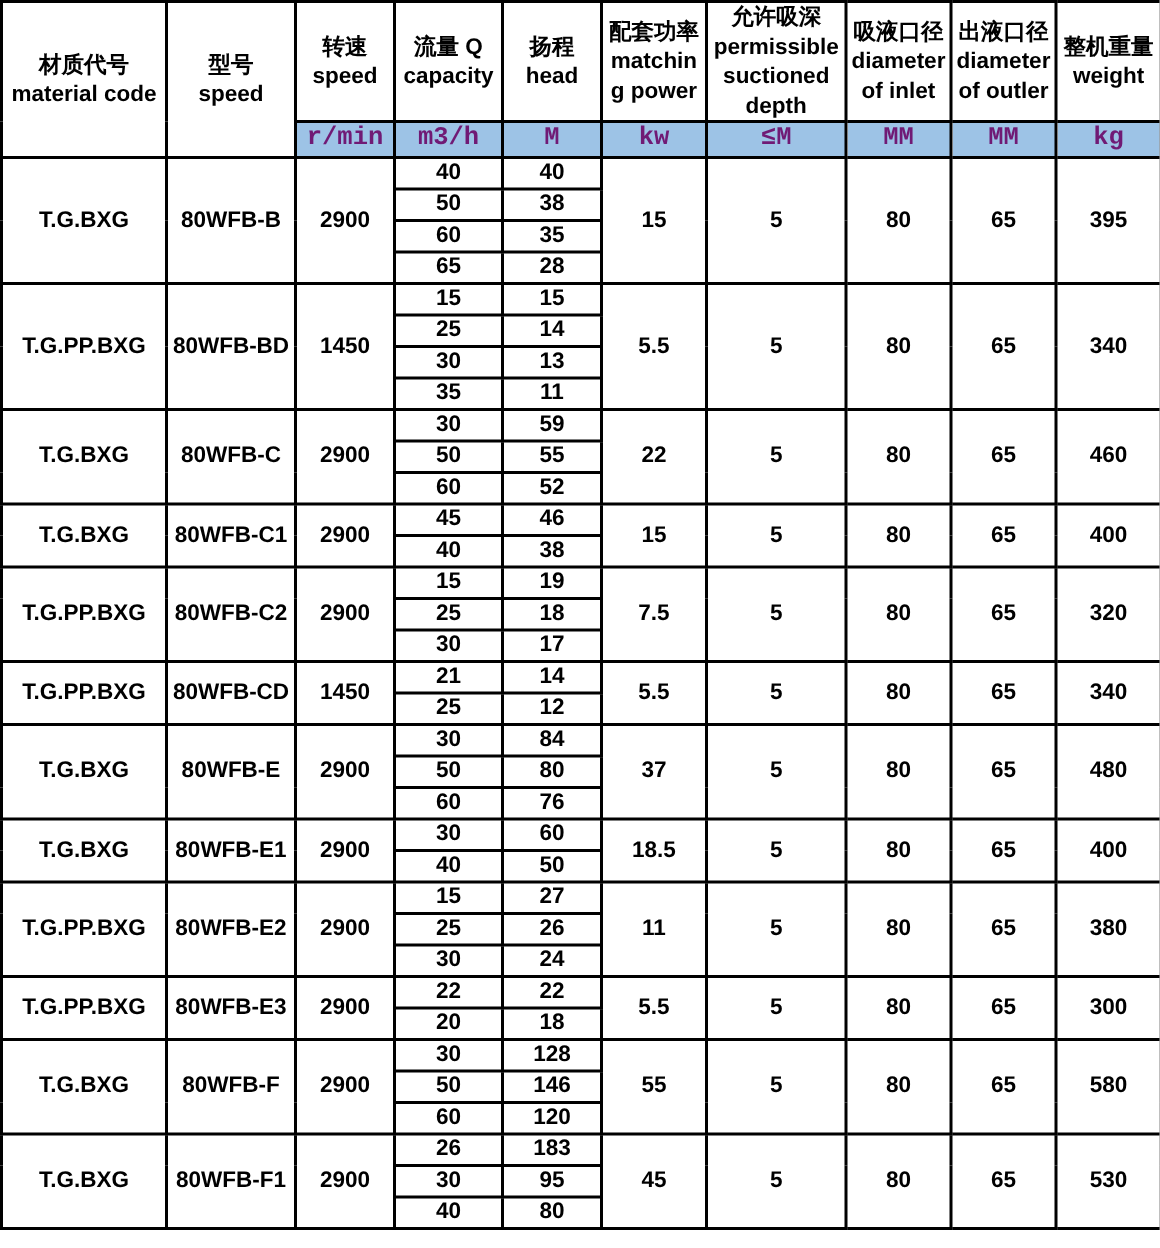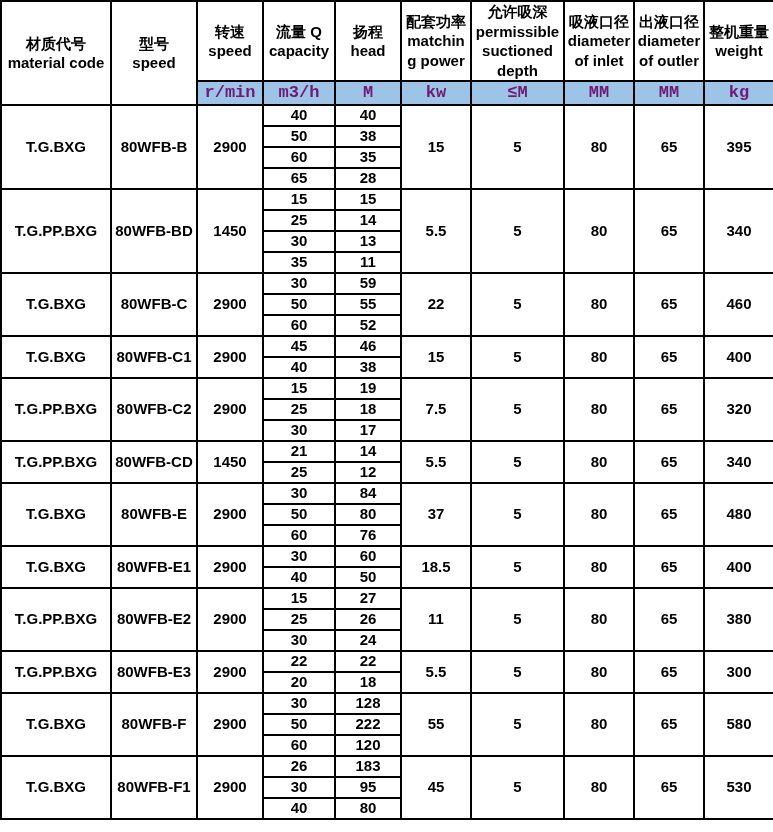--- a/index.html
+++ b/index.html
@@ -329,21 +329,21 @@
           <td>30</td>
           <td>128</td>
           <td rowspan="3">55</td>
           <td rowspan="3">5</td>
           <td rowspan="3">80</td>
           <td rowspan="3">65</td>
           <td rowspan="3">580</td>
         </tr>
         <tr>
           <td>50</td>
-          <td>222</td>
+          <td>146</td>
         </tr>
         <tr>
           <td>60</td>
           <td>120</td>
         </tr>
         <tr>
           <td rowspan="3">T.G.BXG</td>
           <td rowspan="3">80WFB-F1</td>
           <td rowspan="3">2900</td>
           <td>26</td>

